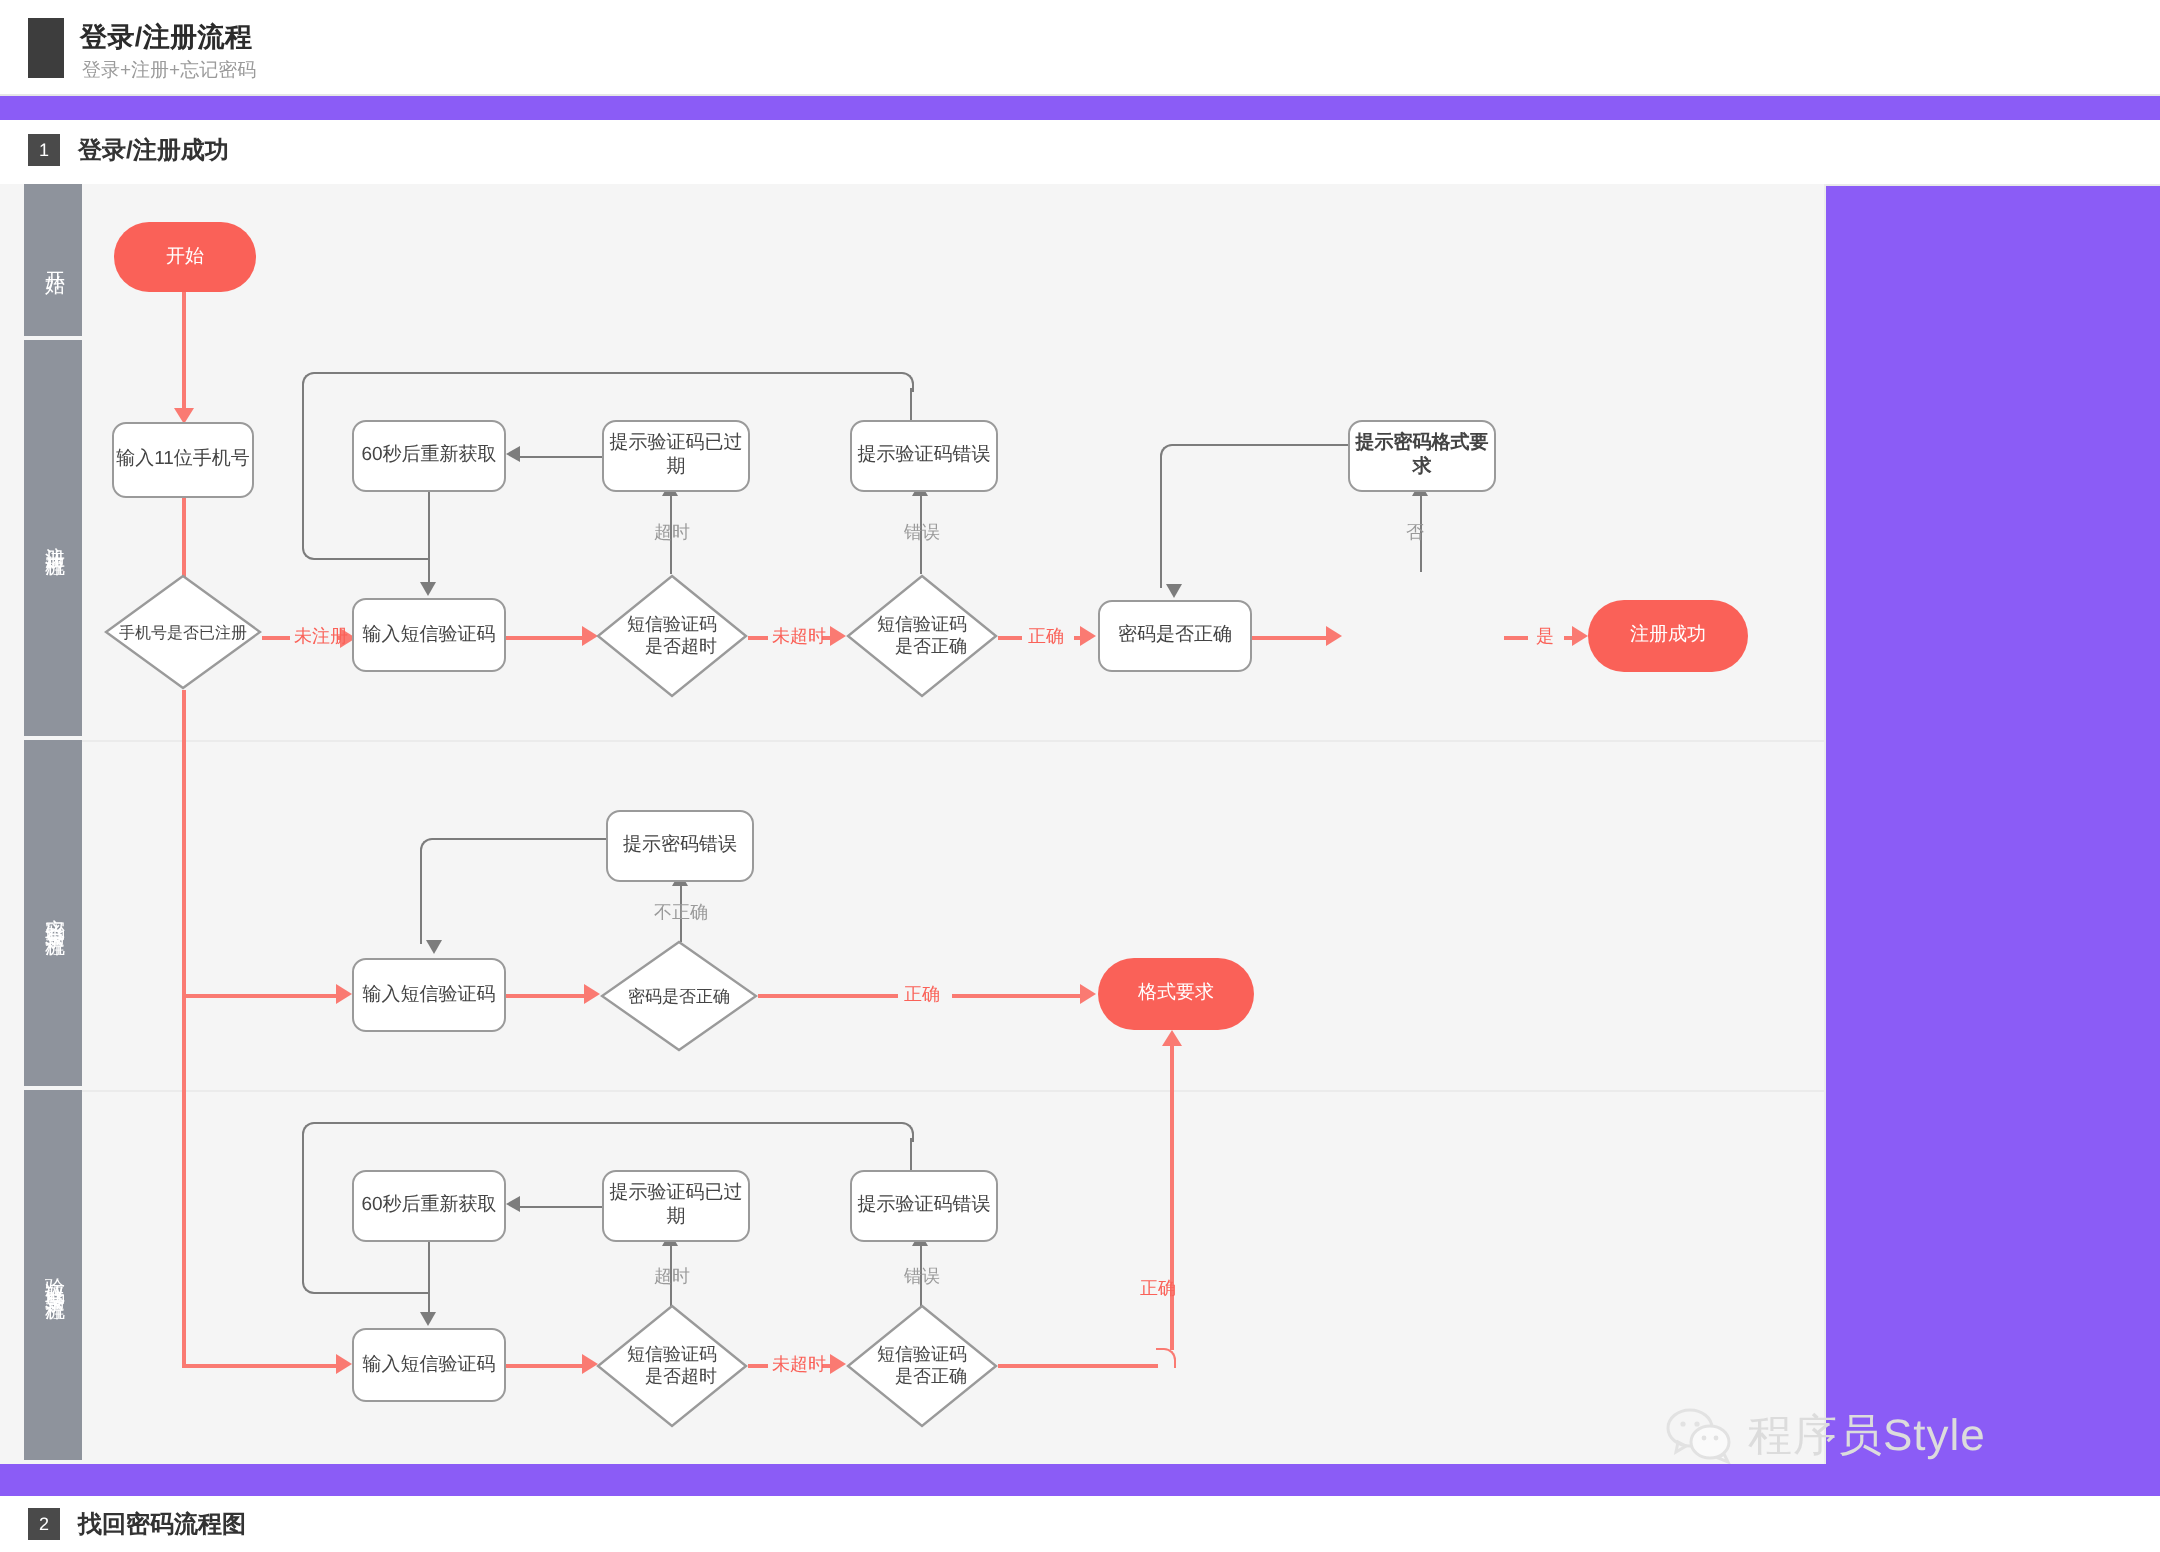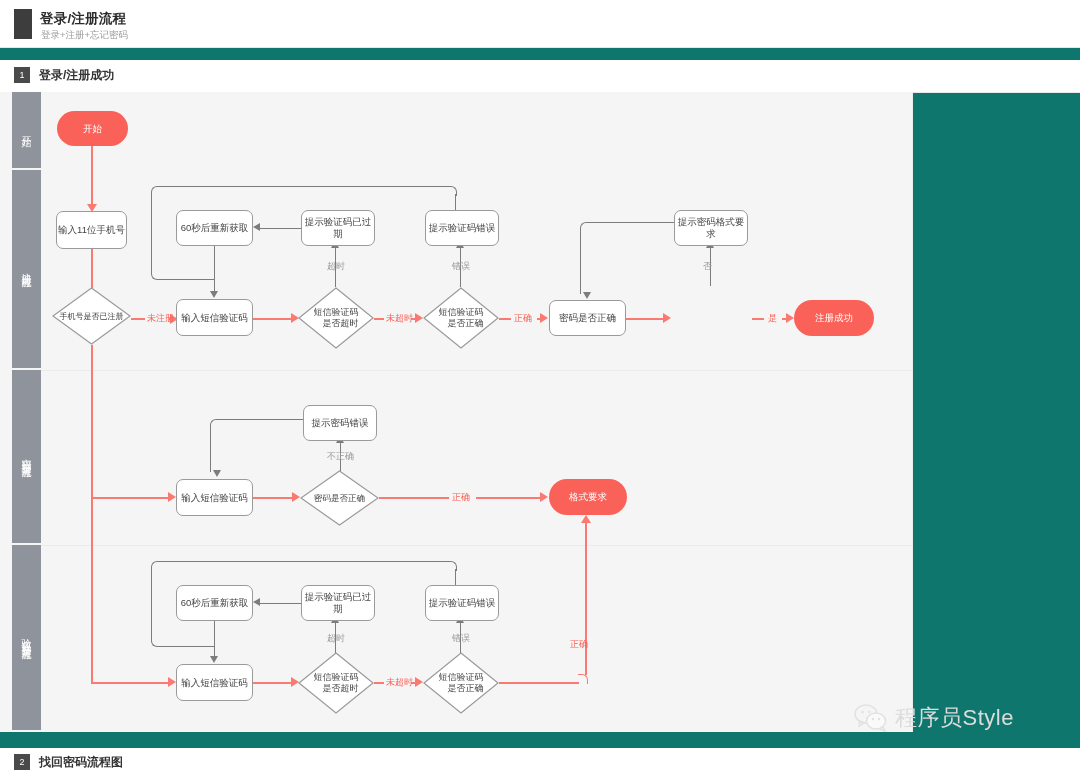--- a/index.html
+++ b/index.html
@@ -4,21 +4,21 @@
 <style>
   html, body {
     margin: 0; padding: 0;
     background: #f2f2f2;
     font-family: "Liberation Sans", "DejaVu Sans", sans-serif;
   }
   #page {
     position: relative;
     width: 1080px;
     height: 776px;
-    background: #0f766e;
+    background: #8b5cf6;
     overflow: hidden;
   }
 
   
   .header {
     position: absolute;
     left: 0; top: 0;
     width: 1080px; height: 47px;
     background: #ffffff;
     border-bottom: 1px solid #e6e6e6;
@@ -182,21 +182,21 @@
     font-size: 9px;
     color: #9a9a9a;
     white-space: nowrap;
     z-index: 6;
   }
   .elabel.red { color: #fa6158; }
 
   
   .watermark {
     position: absolute;
-    left: 854px; top: 703px;
+    left: 833px; top: 703px;
     display: flex;
     align-items: center;
     z-index: 20;
   }
   .wm-text {
     font-size: 22px;
     color: #dcdcdc;
     margin-left: 7px;
     letter-spacing: .5px;
   }
@@ -318,21 +318,21 @@
     <div class="arrow ar-down-gray" style="left:583px; top:200px;"></div>
 
     <div class="edge h-red" style="left:626px; top:226px; width:40px;"></div>
     <div class="arrow ar-right-red" style="left:663px; top:221px;"></div>
 
 
     <div class="edge v-gray" style="left:710px; top:156px; height:38px;"></div>
     <div class="arrow ar-up-gray" style="left:706px; top:149px;"></div>
     <div class="elabel" style="left:703px; top:168px;">否</div>
 
-    <div class="node rect" style="left:674px; top:118px; width:74px; height:36px;">提示密码格式要求</div>
+    <div class="node rect" style="left:674px; top:118px; width:74px; height:36px;font-weight:bold;">提示密码格式要求</div>
 
     <div class="edge h-red" style="left:752px; top:226px; width:12px;"></div>
     <div class="elabel red" style="left:768px; top:220px;">是</div>
     <div class="edge h-red" style="left:782px; top:226px; width:8px;"></div>
     <div class="arrow ar-right-red" style="left:786px; top:221px;"></div>
 
     <div class="node pill" style="left:794px; top:208px; width:80px; height:36px;">注册成功</div>
 
     <div class="edge v-red" style="left:91px; top:288px; height:118px;"></div>
     <div class="edge h-red" style="left:91px; top:405px; width:80px;"></div>

